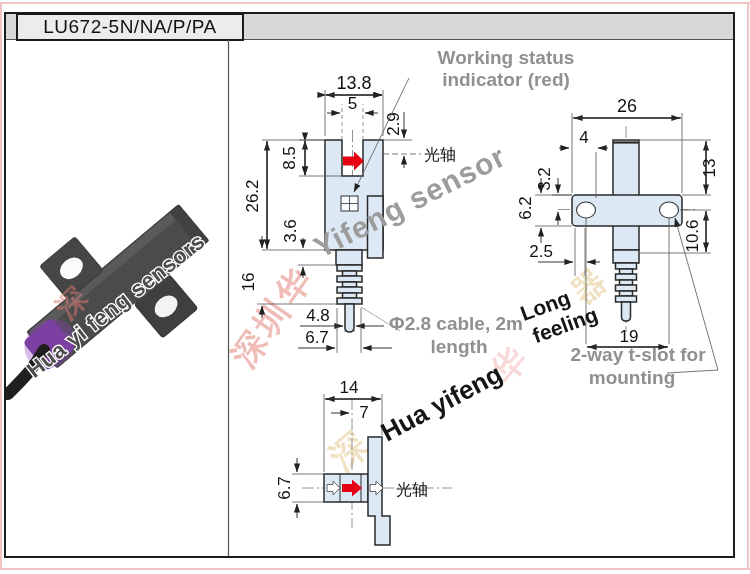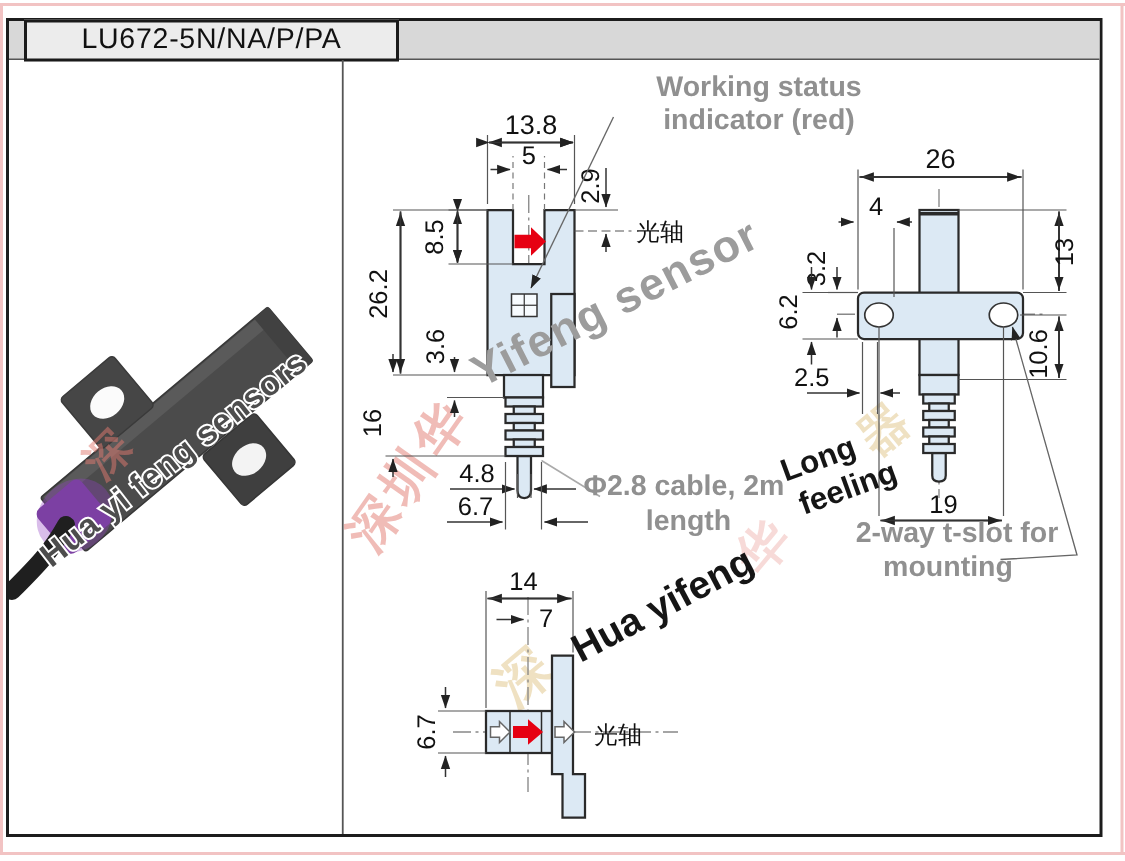--- a/index.html
+++ b/index.html
@@ -14,21 +14,21 @@
   #pink-left{left:0;top:2px;width:2px;height:568px;}
   .main-box{
     position:absolute;left:4px;top:12px;width:731px;height:546px;
     border:2px solid #1c1c1c;background:#ffffff;box-sizing:border-box;
   }
   .title-bar{
     position:relative;width:100%;height:26px;background:#d8d8d8;
     border-bottom:1px solid #555;box-sizing:border-box;
   }
   .title-box{
-    position:absolute;left:10px;top:-1px;width:250px;height:28px;
+    position:absolute;left:10px;top:-1px;width:228px;height:28px;
     border:2px solid #1a1a1a;background:#ececec;box-sizing:border-box;
     display:flex;align-items:center;justify-content:center;
     font-size:19px;color:#111;letter-spacing:0.5px;white-space:nowrap;
   }
   .draw-svg{position:absolute;left:0;top:26px;width:727px;height:516px;display:block;}
   
   .outline{fill:#dce9f4;stroke:#2a2a2a;stroke-width:1.5;stroke-linejoin:miter;}
   .dim{stroke:#333;stroke-width:1;fill:none;}
   .ext{stroke:#555;stroke-width:0.8;fill:none;}
   .extd{stroke:#777;stroke-width:0.8;fill:none;stroke-dasharray:4 3;}

